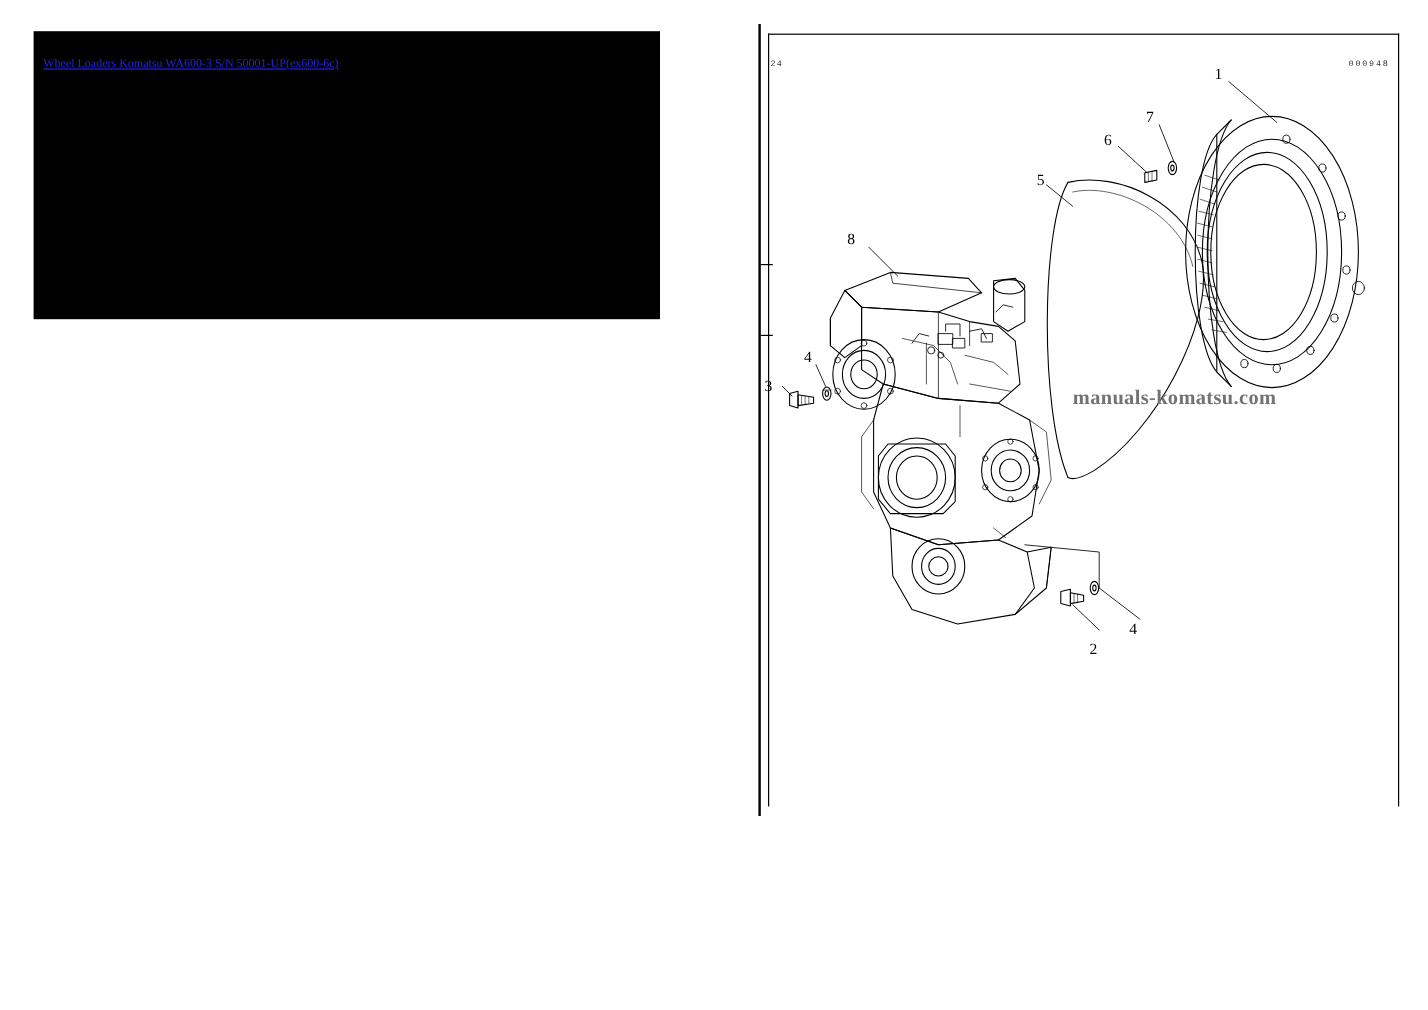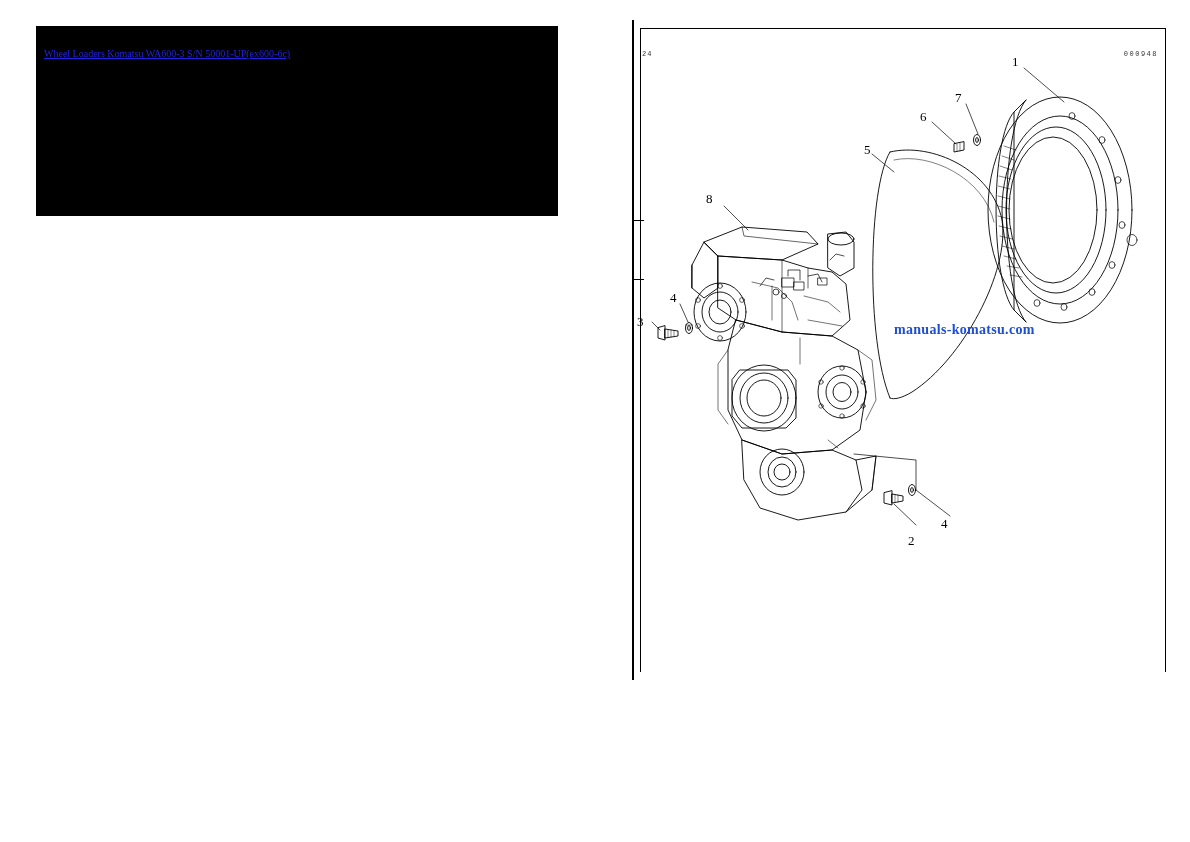--- a/index.html
+++ b/index.html
@@ -11,24 +11,24 @@
     width: 1190px;
     height: 842px;
     position: relative;
     font-family: "Liberation Serif", serif;
     overflow: hidden;
   }
 
   
   .left-panel {
     position: absolute;
-    left: 36px;
+    left: 28px;
     top: 26px;
     width: 522px;
-    height: 190px;
+    height: 240px;
     background: #000000;
   }
   .title-link {
     position: absolute;
     left: 8px;
     top: 22px;
     font-family: "Liberation Serif", serif;
     font-size: 10px;
     line-height: 12px;
     color: #2222dd;
@@ -100,23 +100,23 @@
     top: 0;
     width: 540px;
     height: 660px;
   }
 
   .watermark {
     position: absolute;
     left: 262px;
     top: 302px;
     font-family: "Liberation Serif", serif;
-    font-size: 14px;
+    font-size: 17px;
     font-weight: bold;
-    color: #1d4ed8;
+    color: #737373;
     letter-spacing: 0.3px;
     white-space: nowrap;
   }
 
   .callout {
     position: absolute;
     font-family: "Liberation Serif", serif;
     font-size: 13px;
     color: #000;
     white-space: nowrap;

